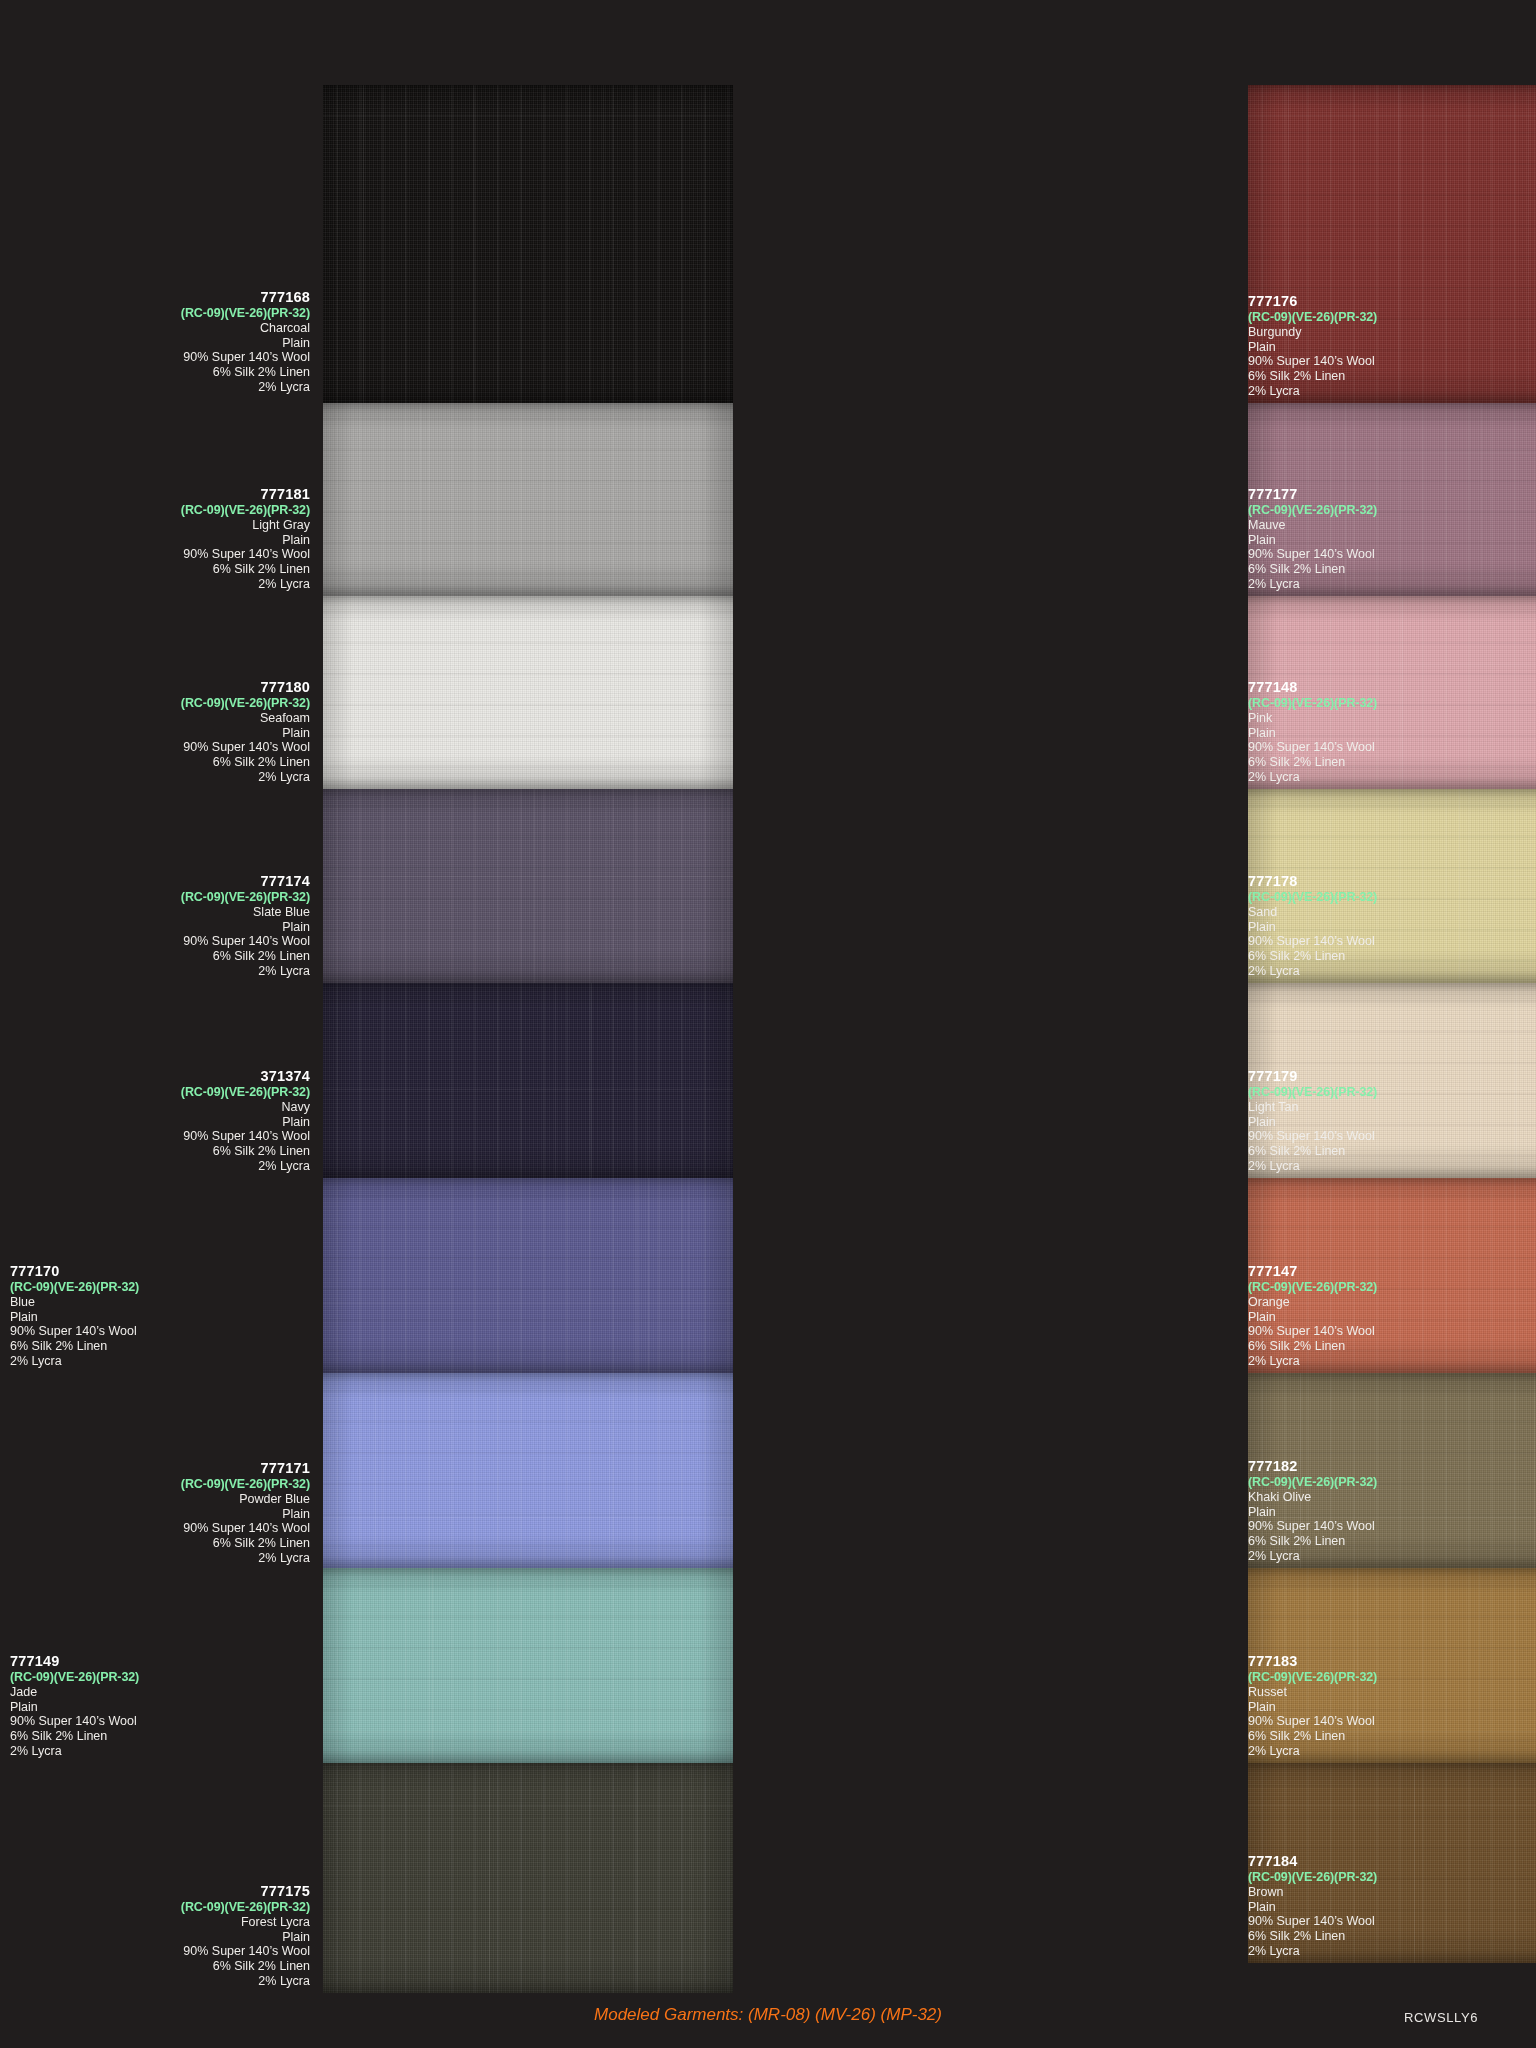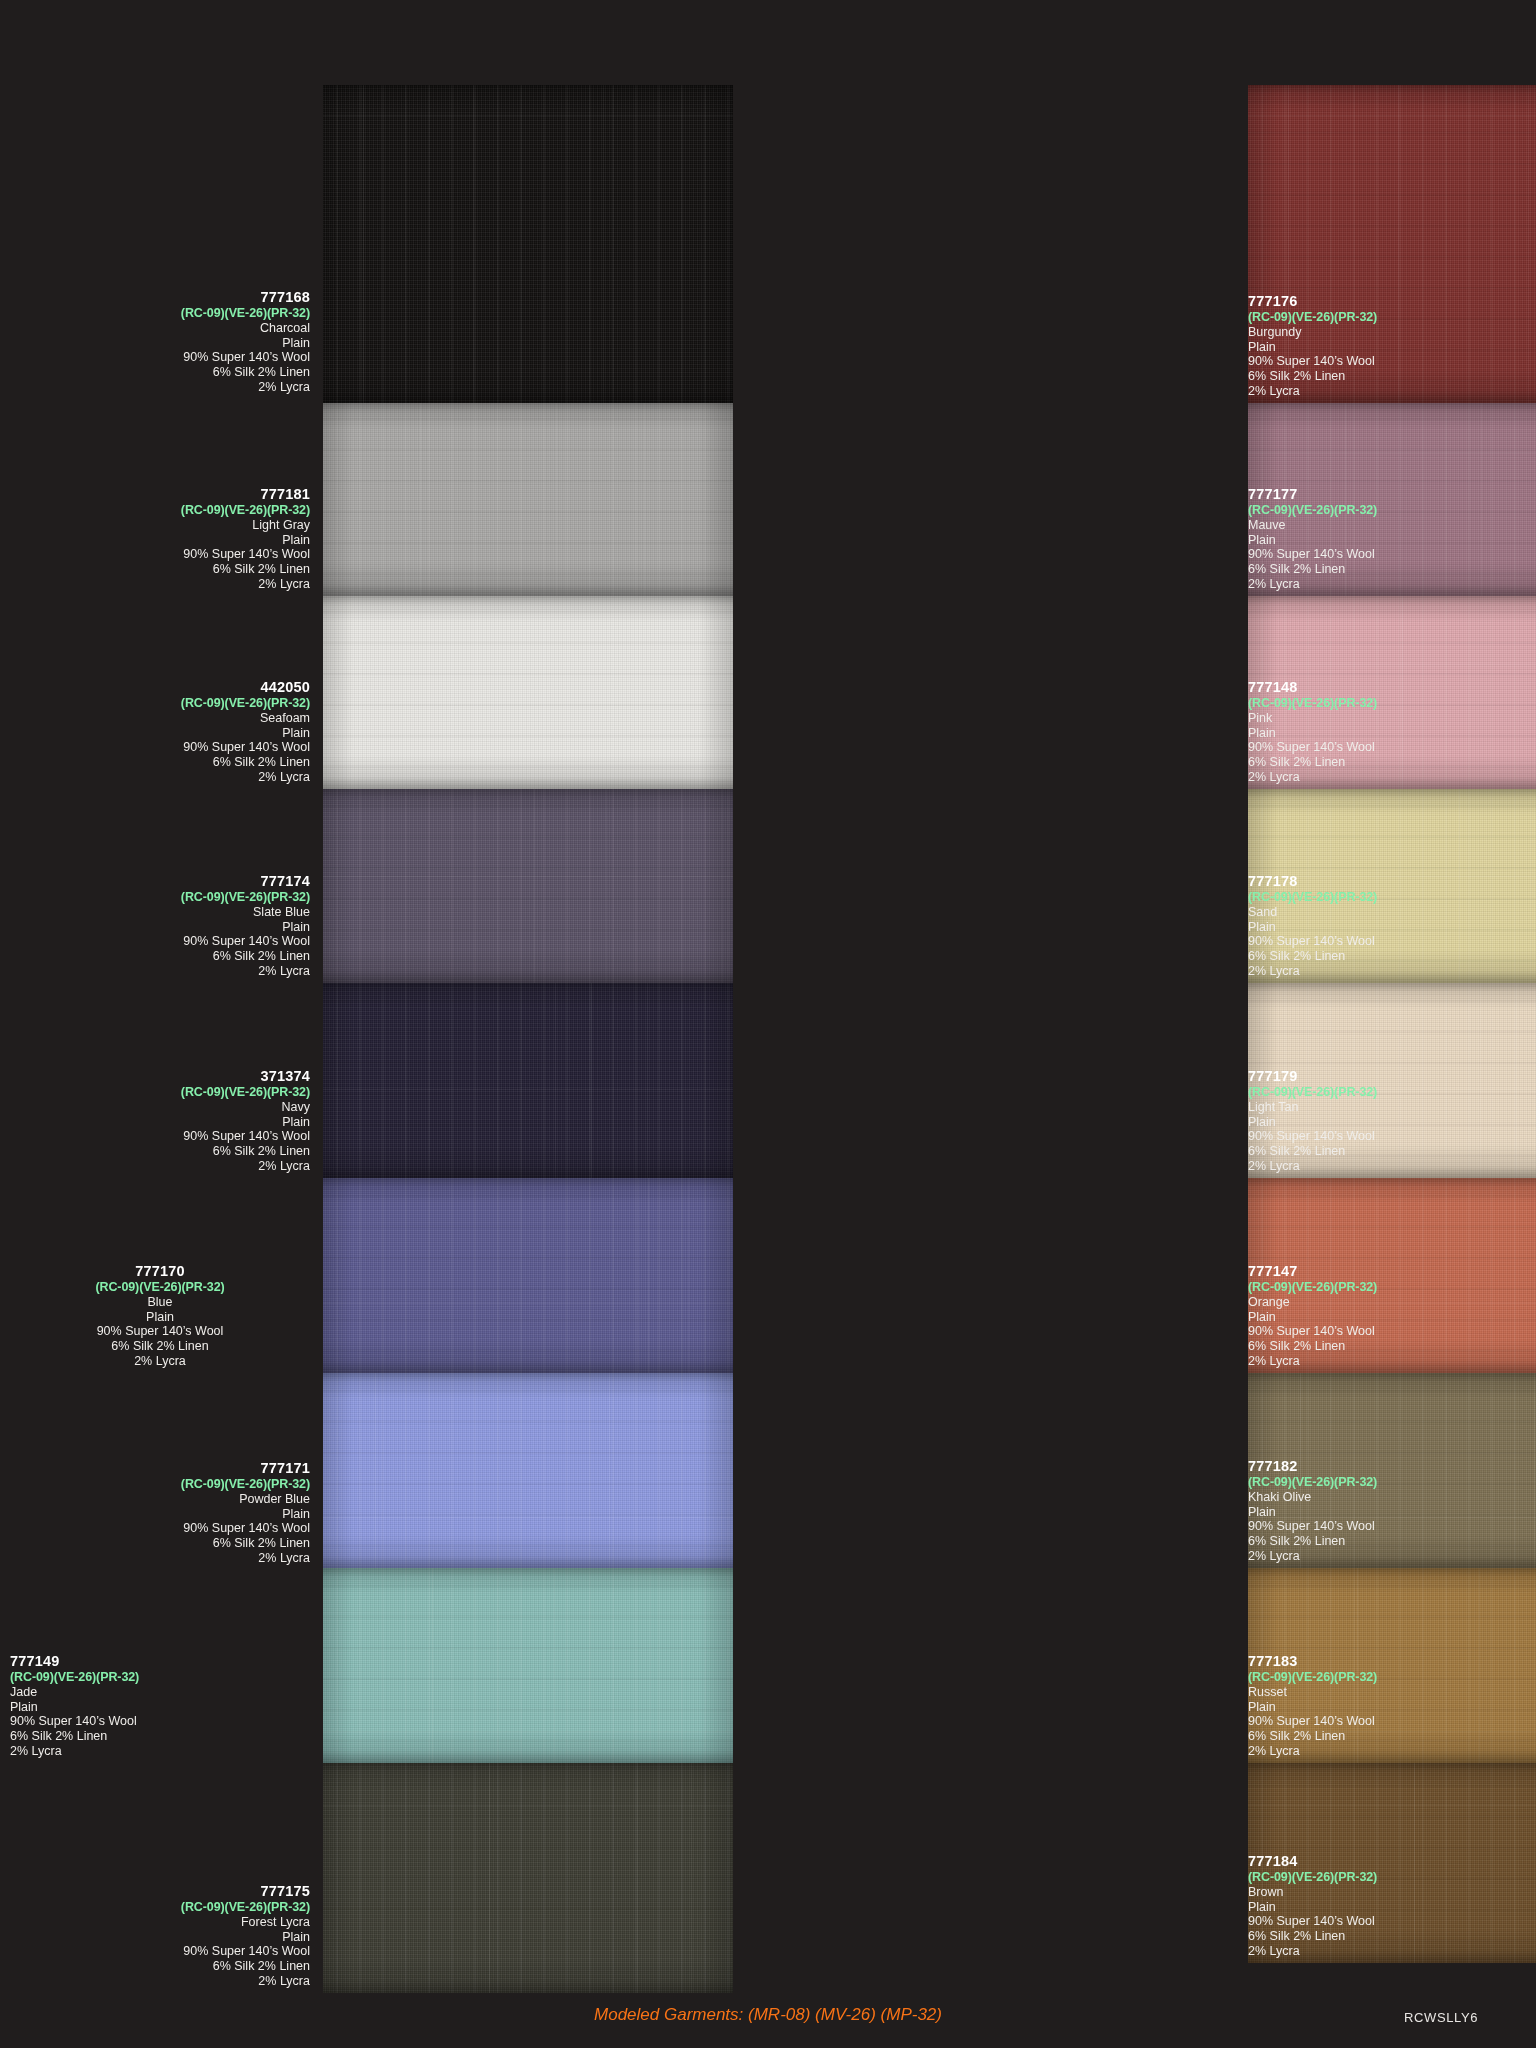--- a/index.html
+++ b/index.html
@@ -283,21 +283,21 @@
           <div class="label-block" style="top: 401px; text-align: right;">
             <div class="lb-code">777181</div>
             <div class="lb-refs">(RC-09)(VE-26)(PR-32)</div>
             <div class="lb-line">Light Gray</div>
             <div class="lb-line">Plain</div>
             <div class="lb-line">90% Super 140’s Wool</div>
             <div class="lb-line">6% Silk 2% Linen</div>
             <div class="lb-line">2% Lycra</div>
           </div>
           <div class="label-block" style="top: 594px; text-align: right;">
-            <div class="lb-code">442050</div>
+            <div class="lb-code">777180</div>
             <div class="lb-refs">(RC-09)(VE-26)(PR-32)</div>
             <div class="lb-line">Seafoam</div>
             <div class="lb-line">Plain</div>
             <div class="lb-line">90% Super 140’s Wool</div>
             <div class="lb-line">6% Silk 2% Linen</div>
             <div class="lb-line">2% Lycra</div>
           </div>
           <div class="label-block" style="top: 788px; text-align: right;">
             <div class="lb-code">777174</div>
             <div class="lb-refs">(RC-09)(VE-26)(PR-32)</div>
@@ -309,21 +309,21 @@
           </div>
           <div class="label-block" style="top: 983px; text-align: right;">
             <div class="lb-code">371374</div>
             <div class="lb-refs">(RC-09)(VE-26)(PR-32)</div>
             <div class="lb-line">Navy</div>
             <div class="lb-line">Plain</div>
             <div class="lb-line">90% Super 140’s Wool</div>
             <div class="lb-line">6% Silk 2% Linen</div>
             <div class="lb-line">2% Lycra</div>
           </div>
-          <div class="label-block" style="top: 1178px; text-align: center;">
+          <div class="label-block" style="top: 1178px; text-align: left;">
             <div class="lb-code">777170</div>
             <div class="lb-refs">(RC-09)(VE-26)(PR-32)</div>
             <div class="lb-line">Blue</div>
             <div class="lb-line">Plain</div>
             <div class="lb-line">90% Super 140’s Wool</div>
             <div class="lb-line">6% Silk 2% Linen</div>
             <div class="lb-line">2% Lycra</div>
           </div>
           <div class="label-block" style="top: 1375px; text-align: right;">
             <div class="lb-code">777171</div>

